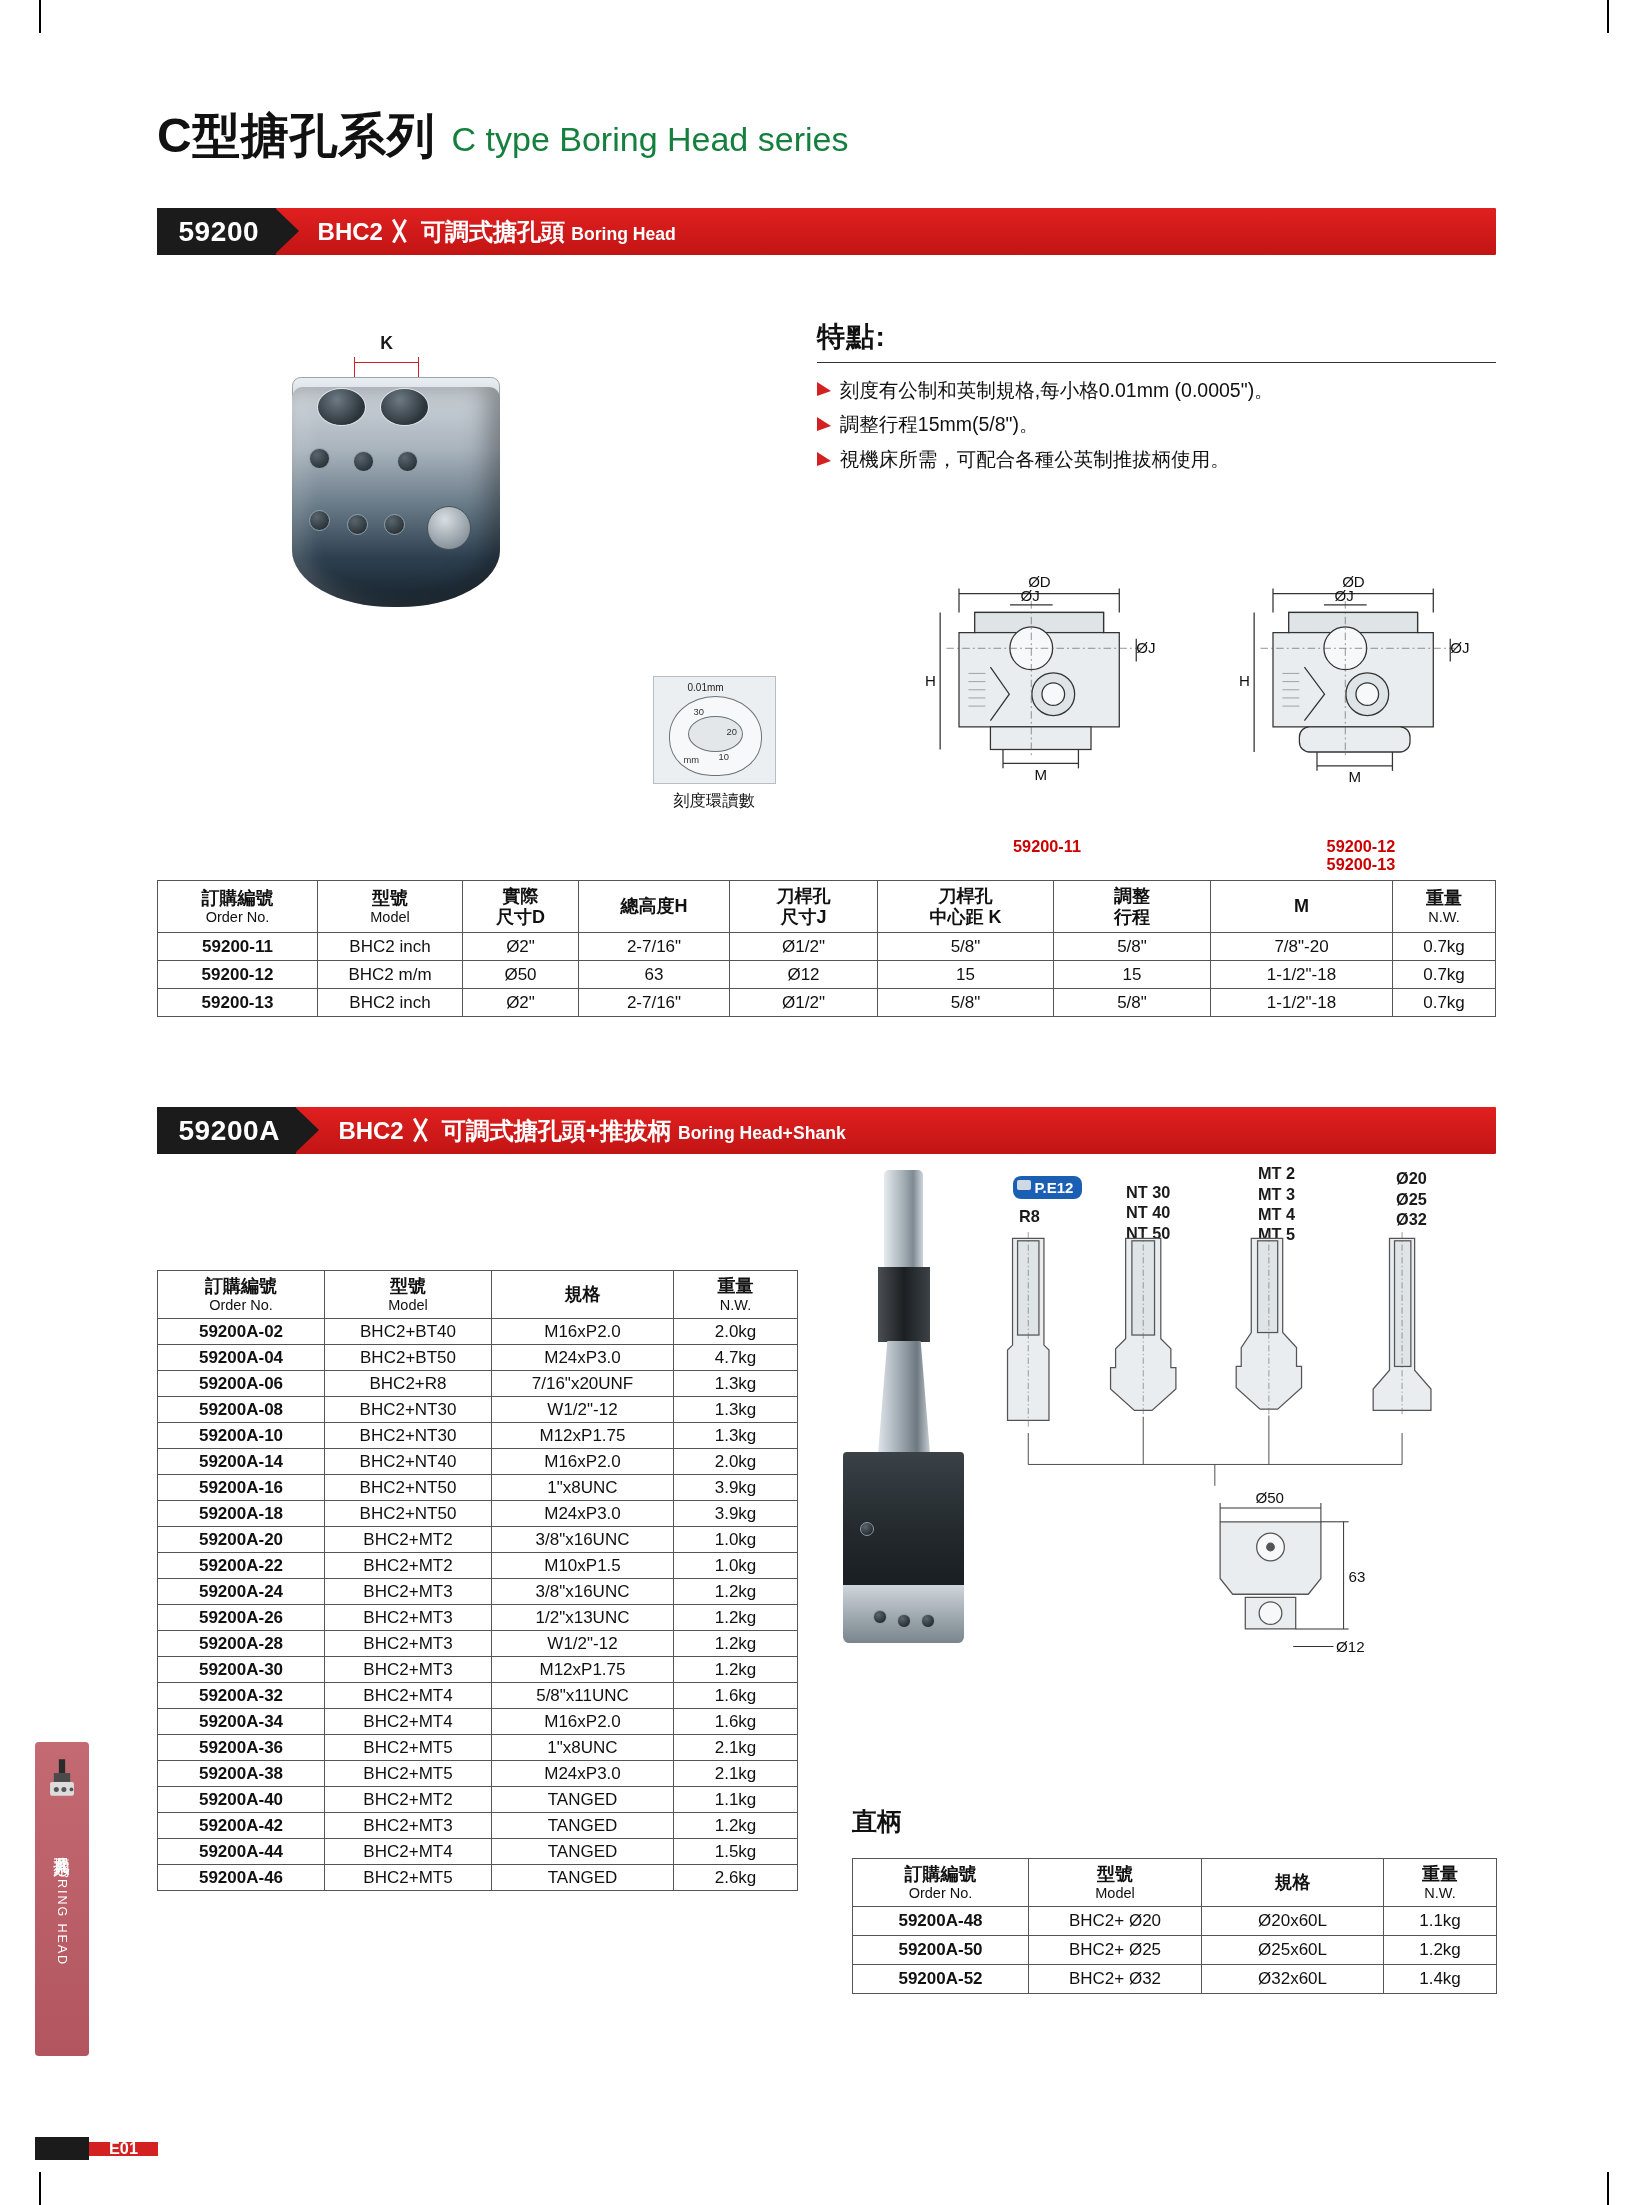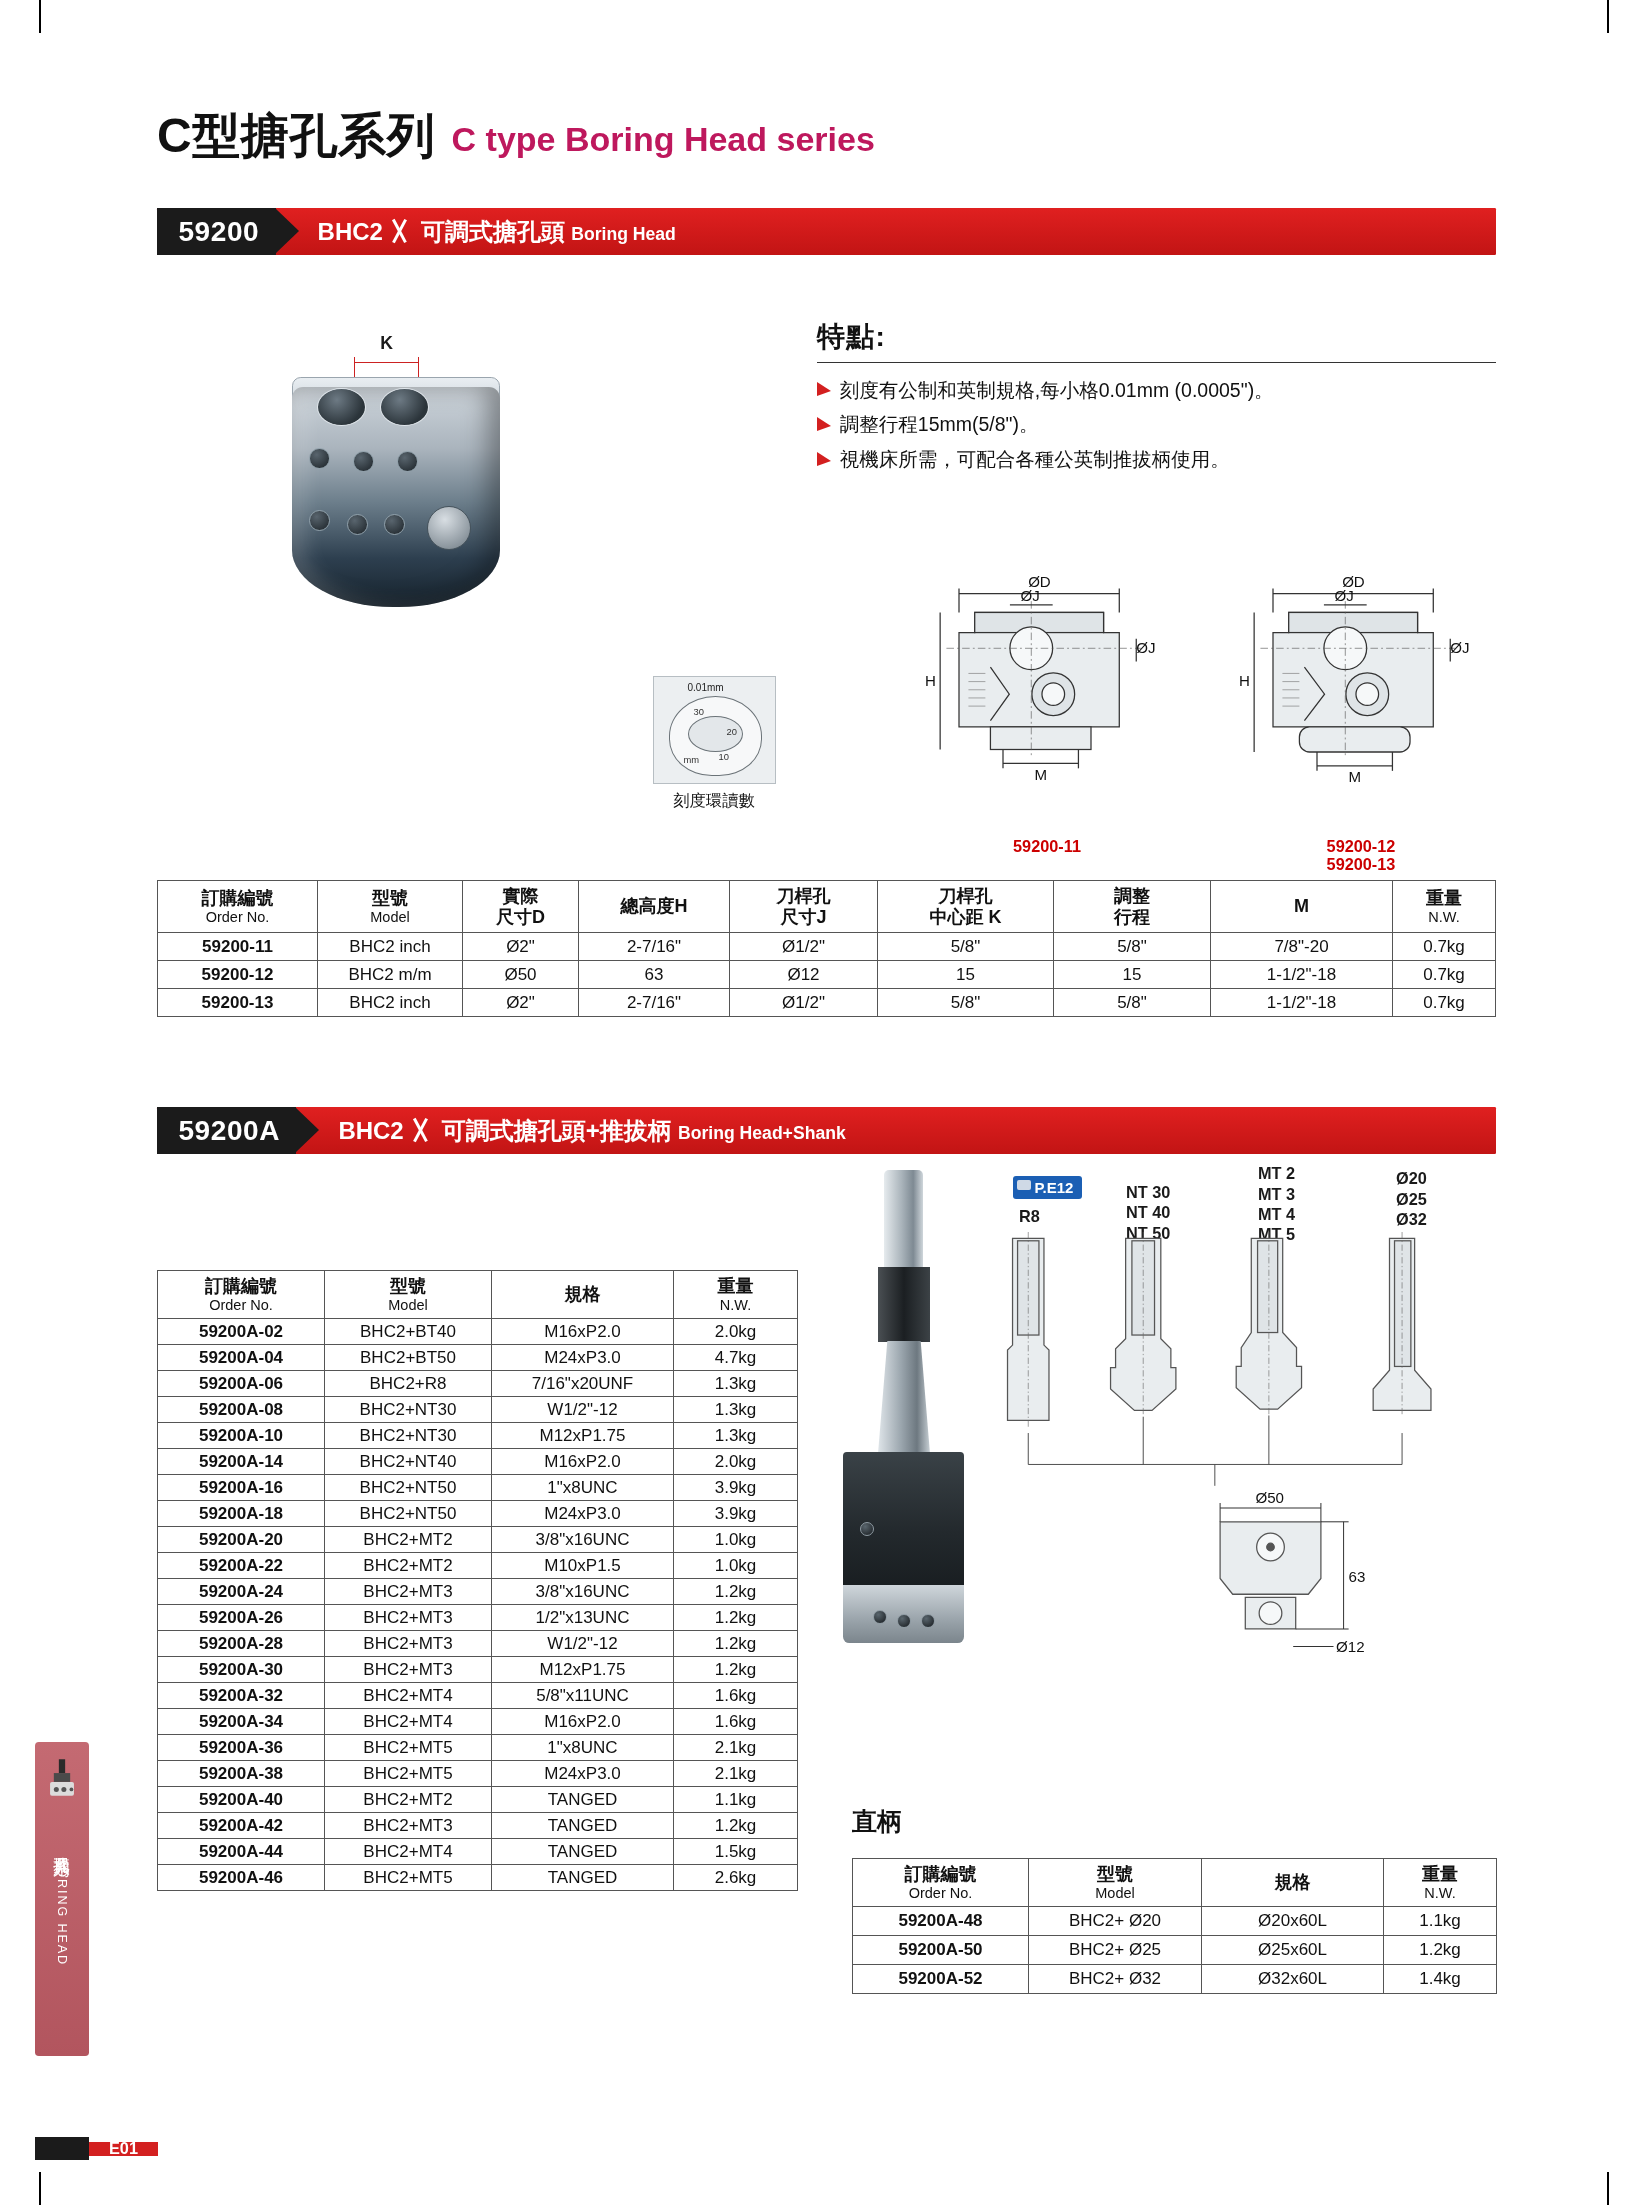--- a/index.html
+++ b/index.html
@@ -33,23 +33,23 @@
   .title-cn {
     font-size: 48px;
     font-weight: 700;
     letter-spacing: 0.6px;
     line-height: 1;
     color: #111;
     margin-top: 8px;
   }
   .title-en {
     font-size: 34px;
-    font-weight: 700;
+    font-weight: 400;
     line-height: 1.05;
-    color: #be185d;
+    color: #15803d;
     padding-bottom: 2.5px;
   }
 
   
   .banner {
     position: absolute;
     left: 157px;
     height: 47px;
     width: 1339px;
     background: linear-gradient(180deg, #e02020 0%, #c21414 100%);
@@ -354,21 +354,21 @@
     position: absolute; width: 14px; height: 14px; border-radius: 50%;
     background: radial-gradient(circle at 35% 30%, #5a666e, #15191c);
     border: 1.3px solid #8e9aa2;
   }
 
   .pe12 {
     position: absolute; left: 189px; top: 19px;
     background: #1b5fb4; color: #fff;
     font-size: 15px; font-weight: 700;
     padding: 3.1px 8.8px 3.1px 21.4px;
-    border-radius: 3px;
+    border-radius: 8px;
   }
   .pe12::before {
     content: "";
     position: absolute; left: 3.8px; top: 4.4px;
     width: 14px; height: 10px;
     background: #cfd9e6;
     border-radius: 1.9px;
   }
   .r8lbl { position: absolute; left: 195px; top: 50px; font-size: 16.3px; font-weight: 700; }
 

